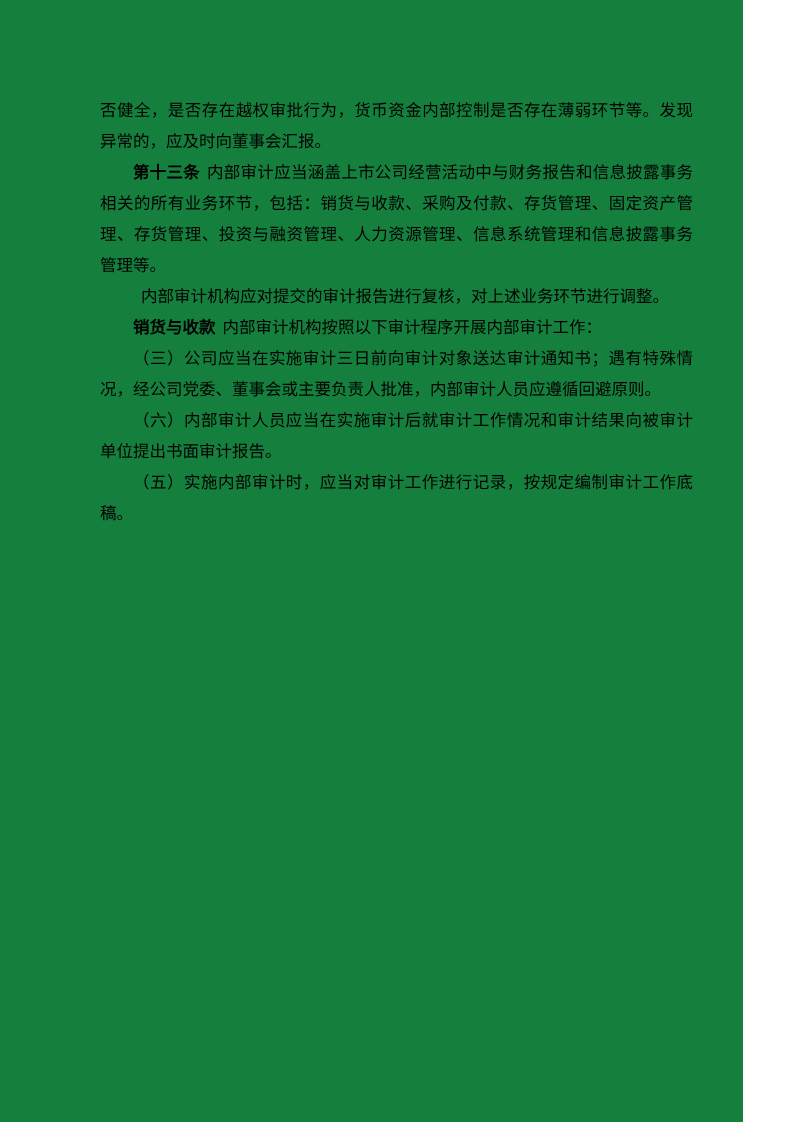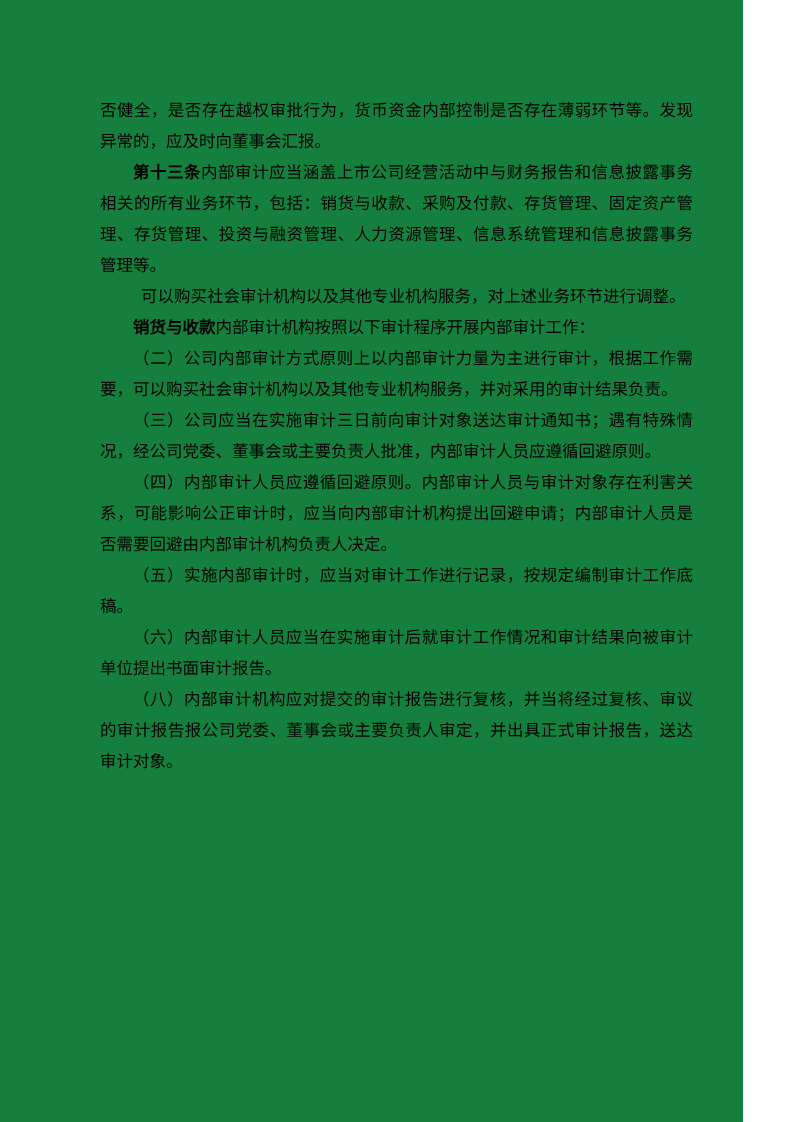--- a/index.html
+++ b/index.html
@@ -29,44 +29,42 @@
     font-size: 16.5px;
     line-height: 31px;
     color: #000000;
     text-align: justify;
     letter-spacing: 0;
   }
   .p-indent { text-indent: 33px; }
   .p-indent-wide { text-indent: 41px; }
   .lead {
     font-weight: bold;
+    margin-right: 7px;
   }
 </style>
 </head>
 <body>
 
 <div class="page">
   <div class="content">
 
     <p class="para"><span>否健全，是否存在越权审批行为，货币资金内部控制是否存在薄弱环节等。发现异常的，应及时向董事会汇报。</span></p>
 
     <p class="para p-indent"><span class="lead">第十三条</span><span>内部审计应当涵盖上市公司经营活动中与财务报告和信息披露事务相关的所有业务环节，包括：销货与收款、采购及付款、存货管理、固定资产管理、存货管理、投资与融资管理、人力资源管理、信息系统管理和信息披露事务管理等。</span></p>
 
-    <p class="para p-indent-wide"><span>可以购买社会审计机构以及其他专业机构服务，对上述业务环节进行调整。</span></p>
+    <p class="para p-indent-wide"><span>内部审计机构应对提交的审计报告进行复核，对上述业务环节进行调整。</span></p>
 
     <p class="para p-indent"><span class="lead">销货与收款</span><span>内部审计机构按照以下审计程序开展内部审计工作：</span></p>
 
 
-    <p class="para p-indent"><span>（二）公司内部审计方式原则上以内部审计力量为主进行审计，根据工作需要，可以购买社会审计机构以及其他专业机构服务，并对采用的审计结果负责。</span></p>
 
     <p class="para p-indent"><span>（三）公司应当在实施审计三日前向审计对象送达审计通知书；遇有特殊情况，经公司党委、董事会或主要负责人批准，内部审计人员应遵循回避原则。</span></p>
 
-    <p class="para p-indent"><span>（四）内部审计人员应遵循回避原则。内部审计人员与审计对象存在利害关系，可能影响公正审计时，应当向内部审计机构提出回避申请；内部审计人员是否需要回避由内部审计机构负责人决定。</span></p>
+
+    <p class="para p-indent"><span>（六）内部审计人员应当在实施审计后就审计工作情况和审计结果向被审计单位提出书面审计报告。</span></p>
 
     <p class="para p-indent"><span>（五）实施内部审计时，应当对审计工作进行记录，按规定编制审计工作底稿。</span></p>
 
-    <p class="para p-indent"><span>（六）内部审计人员应当在实施审计后就审计工作情况和审计结果向被审计单位提出书面审计报告。</span></p>
 
-
-    <p class="para p-indent"><span>（八）内部审计机构应对提交的审计报告进行复核，并当将经过复核、审议的审计报告报公司党委、董事会或主要负责人审定，并出具正式审计报告，送达审计对象。</span></p>
 
   </div>
 </div>
 
 </body></html>

